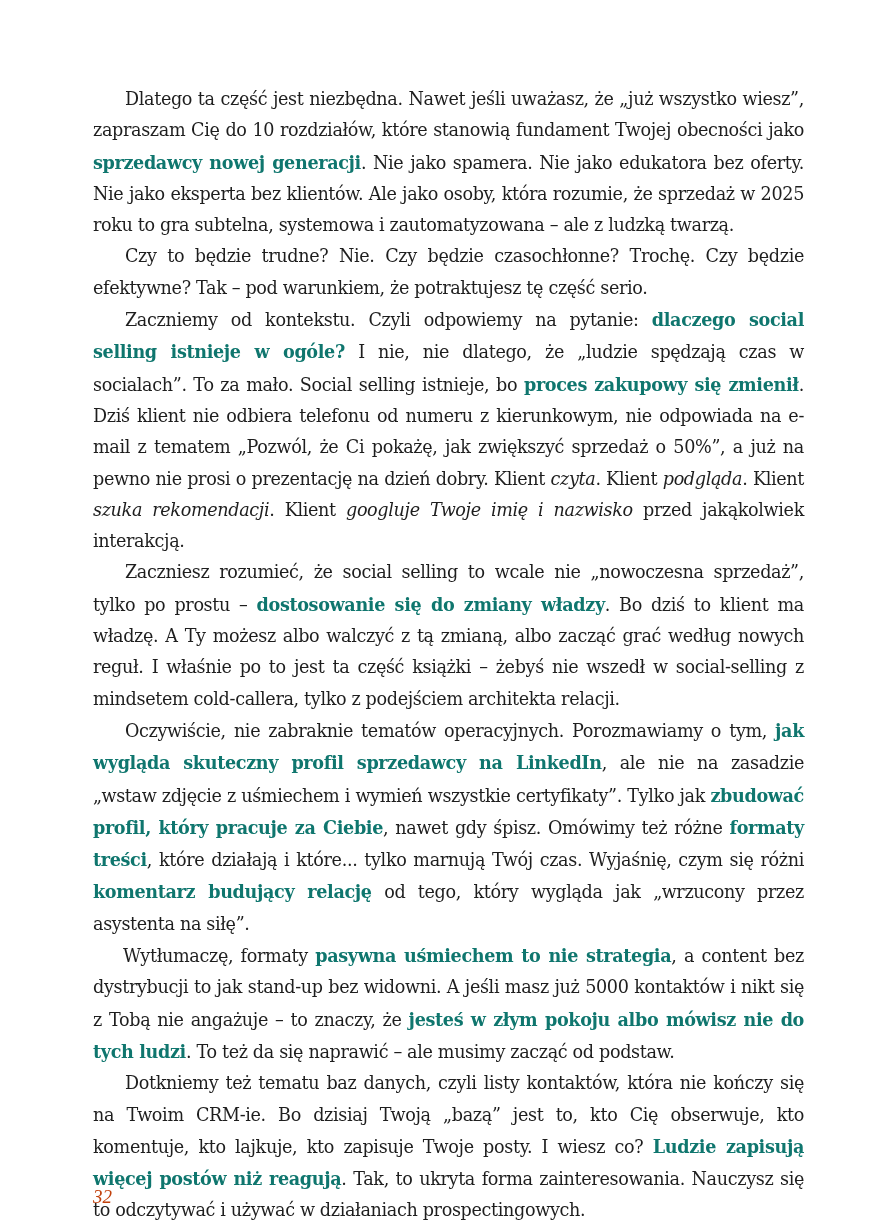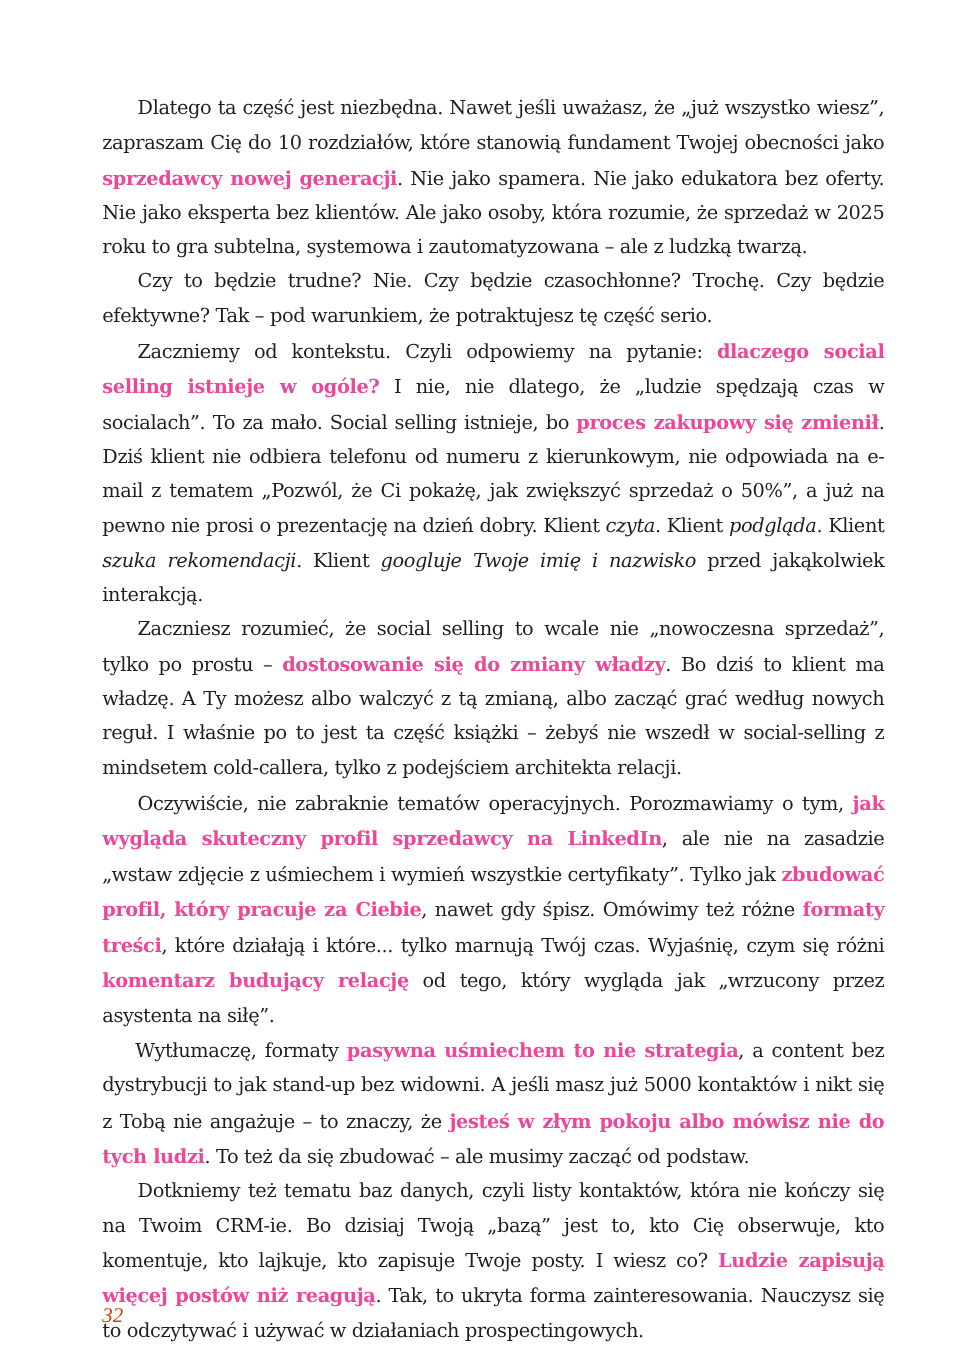--- a/index.html
+++ b/index.html
@@ -28,21 +28,21 @@
       margin: 0;
       text-indent: 32px;
       text-align: justify;
       text-align-last: left;
     }
     .page p.wytl {
       text-indent: 30px;
     }
     .page b {
       font-weight: bold;
-      color: #ec4899;
+      color: #0f766e;
     }
     .page i {
       font-style: italic;
     }
     .folio {
       position: absolute;
       left: 93px;
       top: 1186px;
       font-family: "Liberation Serif", "DejaVu Serif", serif;
       font-style: italic;
@@ -63,20 +63,20 @@
   <p>
     <span>Zaczniemy od kontekstu. Czyli odpowiemy na pytanie: </span><b>dlaczego social selling istnieje w ogóle?</b><span> I nie, nie dlatego, że „ludzie spędzają czas w socialach”. To za mało. Social selling istnieje, bo </span><b>proces zakupowy się zmienił</b><span>. Dziś klient nie odbiera telefonu od numeru z kierunkowym, nie odpowiada na e-mail z tematem „Pozwól, że Ci pokażę, jak zwiększyć sprzedaż o 50%”, a już na pewno nie prosi o prezentację na dzień dobry. Klient </span><i>czyta</i><span>. Klient </span><i>podgląda</i><span>. Klient </span><i>szuka rekomendacji</i><span>. Klient </span><i>googluje Twoje imię i nazwisko</i><span> przed jakąkolwiek interakcją.</span>
   </p>
   <p>
     <span>Zaczniesz rozumieć, że social selling to wcale nie „nowoczesna sprzedaż”, tylko po prostu – </span><b>dostosowanie się do zmiany władzy</b><span>. Bo dziś to klient ma władzę. A Ty możesz albo walczyć z tą zmianą, albo zacząć grać według nowych reguł. I właśnie po to jest ta część książki – żebyś nie wszedł w social-selling z mindsetem cold-callera, tylko z podejściem architekta relacji.</span>
   </p>
   <p>
     <span>Oczywiście, nie zabraknie tematów operacyjnych. Porozmawiamy o tym, </span><b>jak wygląda skuteczny profil sprzedawcy na LinkedIn</b><span>, ale nie na zasadzie „wstaw zdjęcie z uśmiechem i wymień wszystkie certyfikaty”. Tylko jak </span><b>zbudować profil, który pracuje za Ciebie</b><span>, nawet gdy śpisz. Omówimy też różne </span><b>formaty treści</b><span>, które działają i które... tylko marnują Twój czas. Wyjaśnię, czym się różni </span><b>komentarz budujący relację</b><span> od tego, który wygląda jak „wrzucony przez asystenta na siłę”.</span>
   </p>
   <p class="wytl">
-    <span>Wytłumaczę, formaty </span><b>pasywna uśmiechem to nie strategia</b><span>, a content bez dystrybucji to jak stand-up bez widowni. A jeśli masz już 5000 kontaktów i nikt się z Tobą nie angażuje – to znaczy, że </span><b>jesteś w złym pokoju albo mówisz nie do tych ludzi</b><span>. To też da się zbudować – ale musimy zacząć od podstaw.</span>
+    <span>Wytłumaczę, formaty </span><b>pasywna uśmiechem to nie strategia</b><span>, a content bez dystrybucji to jak stand-up bez widowni. A jeśli masz już 5000 kontaktów i nikt się z Tobą nie angażuje – to znaczy, że </span><b>jesteś w złym pokoju albo mówisz nie do tych ludzi</b><span>. To też da się naprawić – ale musimy zacząć od podstaw.</span>
   </p>
   <p>
     <span>Dotkniemy też tematu baz danych, czyli listy kontaktów, która nie kończy się na Twoim CRM-ie. Bo dzisiaj Twoją „bazą” jest to, kto Cię obserwuje, kto komentuje, kto lajkuje, kto zapisuje Twoje posty. I wiesz co? </span><b>Ludzie zapisują więcej postów niż reagują</b><span>. Tak, to ukryta forma zainteresowania. Nauczysz się to odczytywać i używać w działaniach prospectingowych.</span>
   </p>
 </div>
 
 <div class="folio">32</div>
 
 </body></html>

